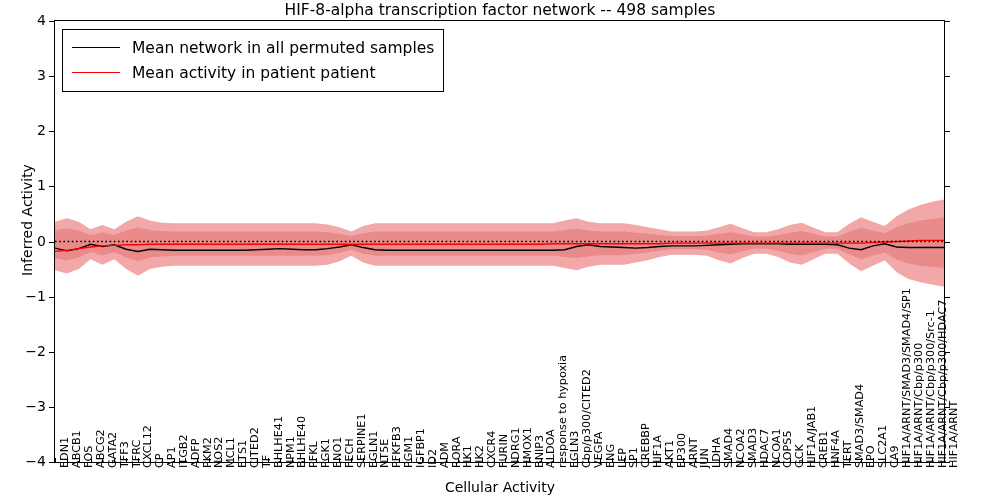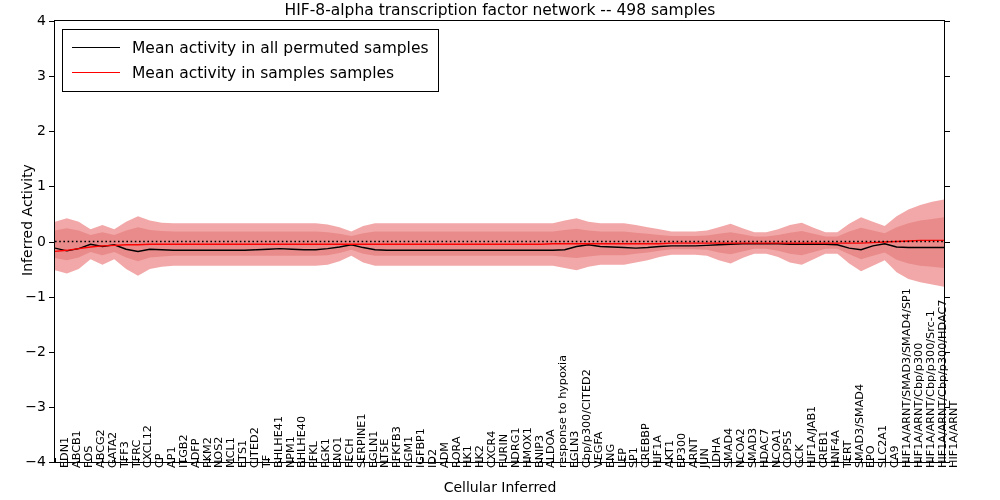--- a/index.html
+++ b/index.html
@@ -209,30 +209,30 @@
       <div class="xlab" style="left: 853.573px; top: 468px;">SMAD3/SMAD4</div>
       <div class="xlab" style="left: 865.427px; top: 468px;">EPO</div>
       <div class="xlab" style="left: 877.28px; top: 468px;">SLC2A1</div>
       <div class="xlab" style="left: 889.133px; top: 468px;">CA9</div>
       <div class="xlab" style="left: 900.987px; top: 468px;">HIF1A/ARNT/SMAD3/SMAD4/SP1</div>
       <div class="xlab" style="left: 912.84px; top: 468px;">HIF1A/ARNT/Cbp/p300</div>
       <div class="xlab" style="left: 924.693px; top: 468px;">HIF1A/ARNT/Cbp/p300/Src-1</div>
       <div class="xlab" style="left: 936.547px; top: 468px;">HIF1A/ARNT/Cbp/p300/HDAC7</div>
       <div class="xlab" style="left: 948.4px; top: 468px;">HIF1A/ARNT</div>
     </div>
-  <div id="xlabel">Cellular Inferred</div>
+  <div id="xlabel">Cellular Activity</div>
 
   <div id="legend">
       <div class="legrow">
         <span class="legline" style="border-top: 1.5px solid rgb(0, 0, 0);"></span>
-        <span class="legtxt">Mean activity in all permuted samples</span>
+        <span class="legtxt">Mean network in all permuted samples</span>
       </div>
       <div class="legrow">
         <span class="legline" style="border-top: 1.5px solid rgb(255, 0, 0);"></span>
-        <span class="legtxt">Mean activity in samples samples</span>
+        <span class="legtxt">Mean activity in patient patient</span>
       </div>
     </div>
 <div class="ytickmark" style="position: absolute; top: 21px; left: 49px; width: 5px; height: 0px; border-top: 1.3px solid rgb(0, 0, 0);"></div>
     <div class="ytickmark" style="position: absolute; top: 21px; left: 945px; width: 5px; height: 0px; border-top: 1.3px solid rgb(0, 0, 0);"></div>
     <div class="ytickmark" style="position: absolute; top: 76.125px; left: 49px; width: 5px; height: 0px; border-top: 1.3px solid rgb(0, 0, 0);"></div>
     <div class="ytickmark" style="position: absolute; top: 76.125px; left: 945px; width: 5px; height: 0px; border-top: 1.3px solid rgb(0, 0, 0);"></div>
     <div class="ytickmark" style="position: absolute; top: 131.25px; left: 49px; width: 5px; height: 0px; border-top: 1.3px solid rgb(0, 0, 0);"></div>
     <div class="ytickmark" style="position: absolute; top: 131.25px; left: 945px; width: 5px; height: 0px; border-top: 1.3px solid rgb(0, 0, 0);"></div>
     <div class="ytickmark" style="position: absolute; top: 186.375px; left: 49px; width: 5px; height: 0px; border-top: 1.3px solid rgb(0, 0, 0);"></div>
     <div class="ytickmark" style="position: absolute; top: 186.375px; left: 945px; width: 5px; height: 0px; border-top: 1.3px solid rgb(0, 0, 0);"></div>

